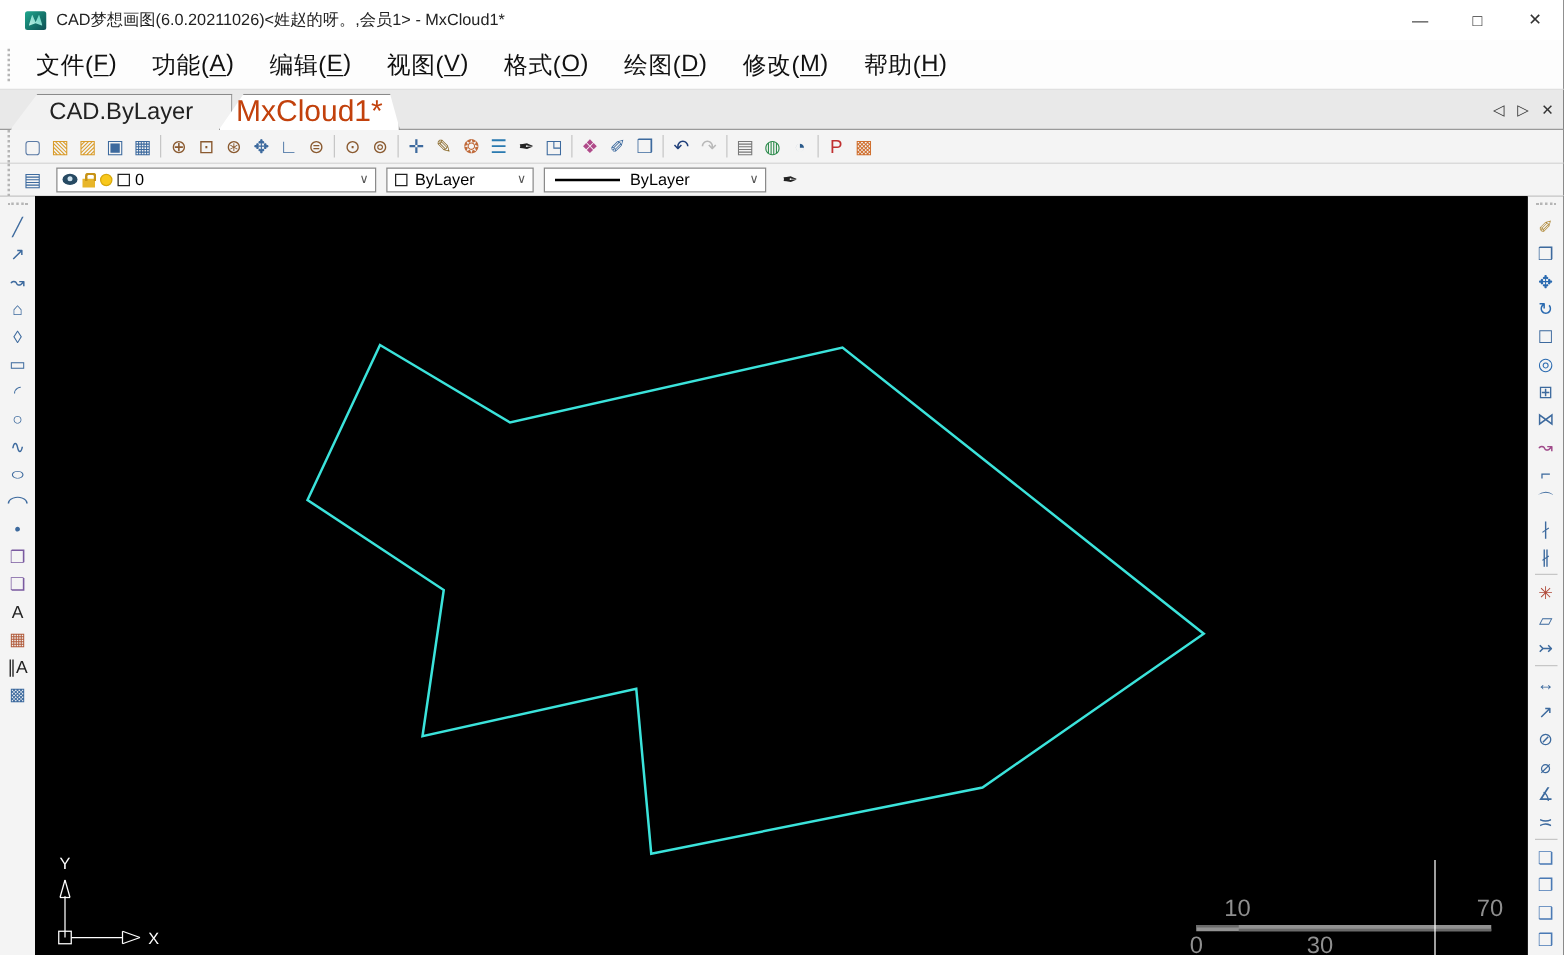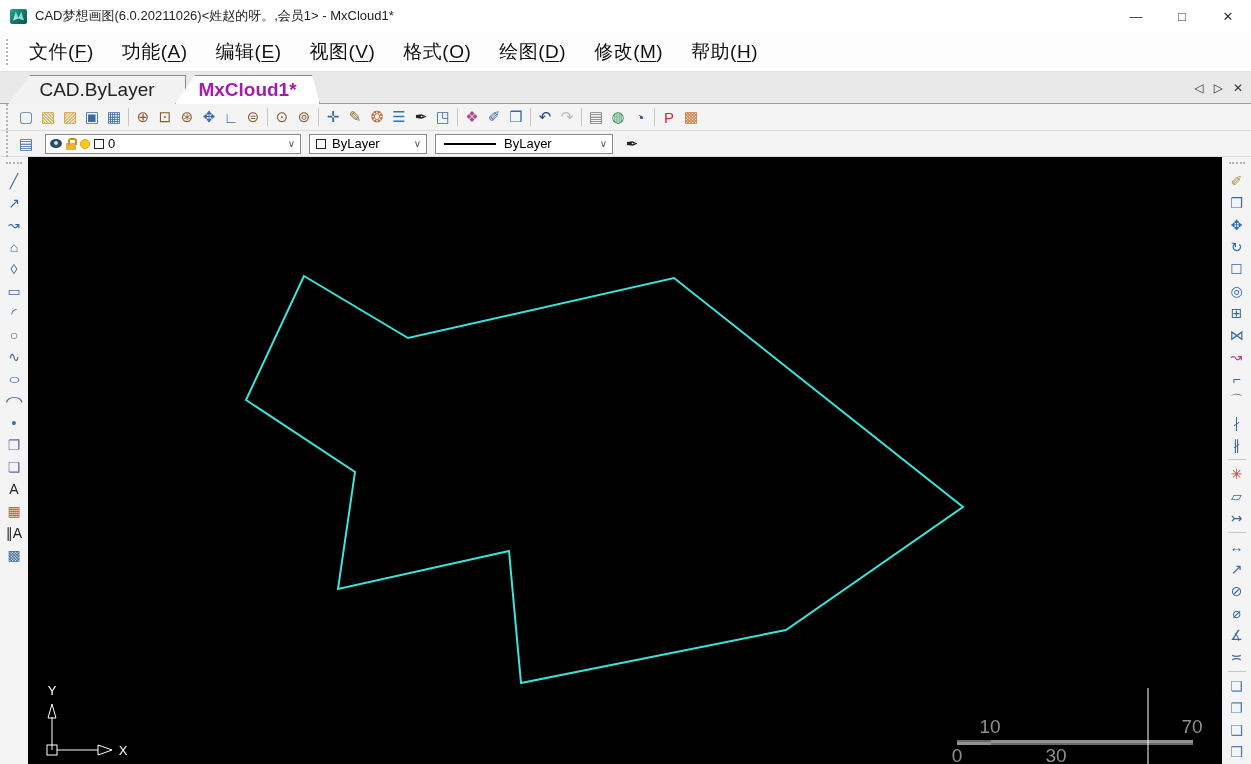--- a/index.html
+++ b/index.html
@@ -1,20 +1,20 @@
 <!DOCTYPE html>
 <html><head>
 <meta charset="utf-8">
 <style>
   * { margin:0; padding:0; box-sizing:border-box; }
   html,body { width:1251px; height:764px; overflow:hidden; background:#000; }
   body { font-family:"Liberation Sans","DejaVu Sans",sans-serif; display:flex; flex-direction:column; }
 
   
-  .titlebar { height:32px; background:#ffffff; display:flex; align-items:center; flex:0 0 auto; }
+  .titlebar { height:32px; background:#ffffff; display:flex; align-items:center; flex:0 0 auto;padding-left:10px; }
   .app-logo { width:17px; height:15px; margin:0 8px 0 10px; position:relative; background:linear-gradient(135deg,#1fa78e 0%,#15756b 55%,#0e4f55 100%); border-radius:2px; }
   .app-logo::after { content:""; position:absolute; left:3px; top:3px; width:11px; height:9px;
      background:linear-gradient(45deg,#bfeee4 0%,#5fd0bd 100%); clip-path:polygon(0 100%,25% 0,50% 70%,75% 0,100% 100%,50% 78%); }
   .title-text { font-size:13px; color:#222; }
   .win-btns { margin-left:auto; display:flex; height:100%; }
   .win-btn { width:46px; height:100%; display:flex; align-items:center; justify-content:center; font-size:13px; color:#333; cursor:default; }
 
   
   .menubar { height:40px; background:#fdfdfd; display:flex; align-items:center; border-bottom:1px solid #e0e0e0; flex:0 0 auto; }
   .grip-v { width:5px; height:26px; border-left:2px dotted #b5b5b5; margin:0 4px 0 6px; }
@@ -23,21 +23,21 @@
 
   
   .tabbar { height:32px; background:#e9e9e9; position:relative; border-bottom:1px solid #9a9a9a; flex:0 0 auto; }
   .tab { position:absolute; top:3px; height:29px; display:flex; align-items:center; justify-content:center; }
   .tab-shape { position:absolute; inset:0; border:1px solid #8a8a8a; border-bottom:none; }
   .tab-inactive { left:8px; width:178px; z-index:1; }
   .tab-inactive .tab-shape { background:#f2f2f2; clip-path:polygon(22px 0,100% 0,100% 100%,0 100%); }
   .tab-inactive .tab-label { font-size:19px; color:#222; position:relative; }
   .tab-active { left:175px; width:145px; z-index:2; }
   .tab-active .tab-shape { background:#ffffff; clip-path:polygon(20px 0,calc(100% - 8px) 0,100% 100%,0 100%); box-shadow:0 0 2px rgba(0,0,0,.35); }
-  .tab-active .tab-label { font-size:19px; font-weight:bold; color:#a21caf; position:relative; }
+  .tab-active .tab-label { font-size:24px; font-weight:normal; color:#c2410c; position:relative; }
   .tab-ctrls { position:absolute; right:8px; top:0; height:100%; display:flex; align-items:center; gap:10px; font-size:12px; color:#333; }
   .tab-ctrl { cursor:default; }
 
   
   .toolbar { background:#f4f4f4; display:flex; align-items:center; flex:0 0 auto; border-bottom:1px solid #dcdcdc; }
   #tb-top { height:27px; }
   #tb-fmt { height:26px; }
   .icon-row { display:flex; align-items:center; height:100%; }
   .tb-icon { width:22px; height:22px; display:flex; align-items:center; justify-content:center; font-size:15px; cursor:default; border:1px solid transparent; }
   .tb-sep { width:1px; height:18px; background:#c6c6c6; margin:0 3px; }

